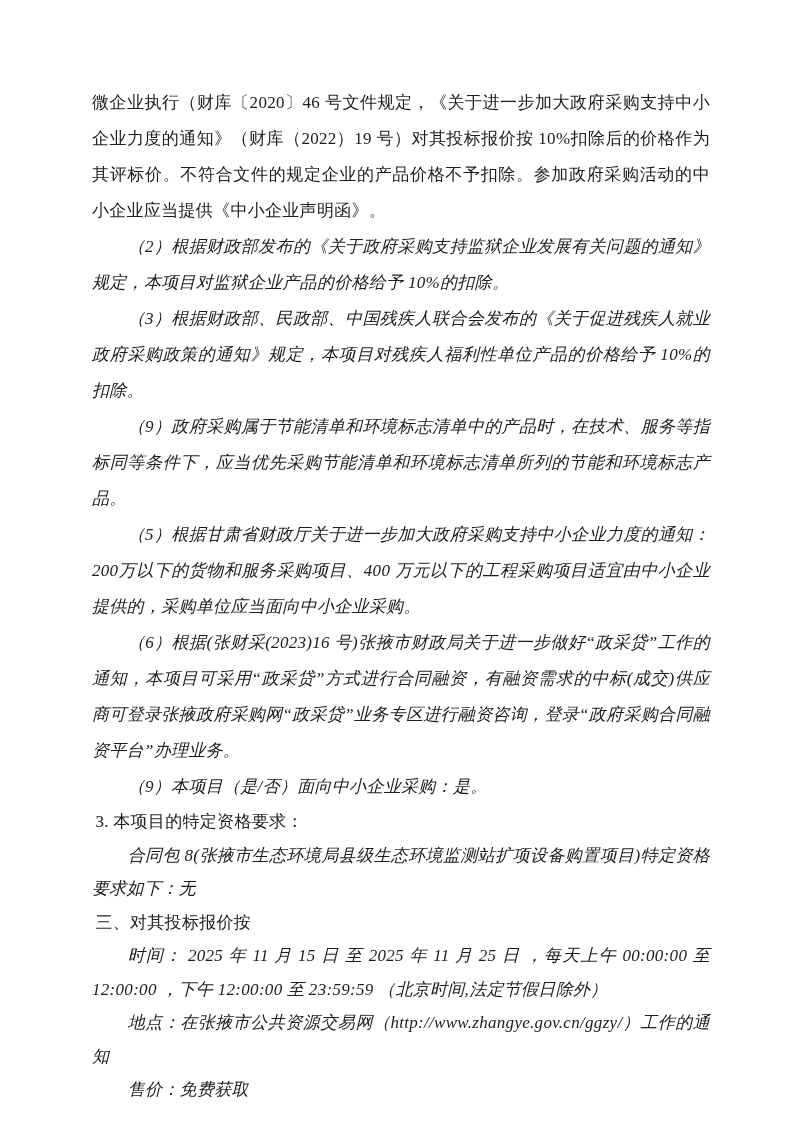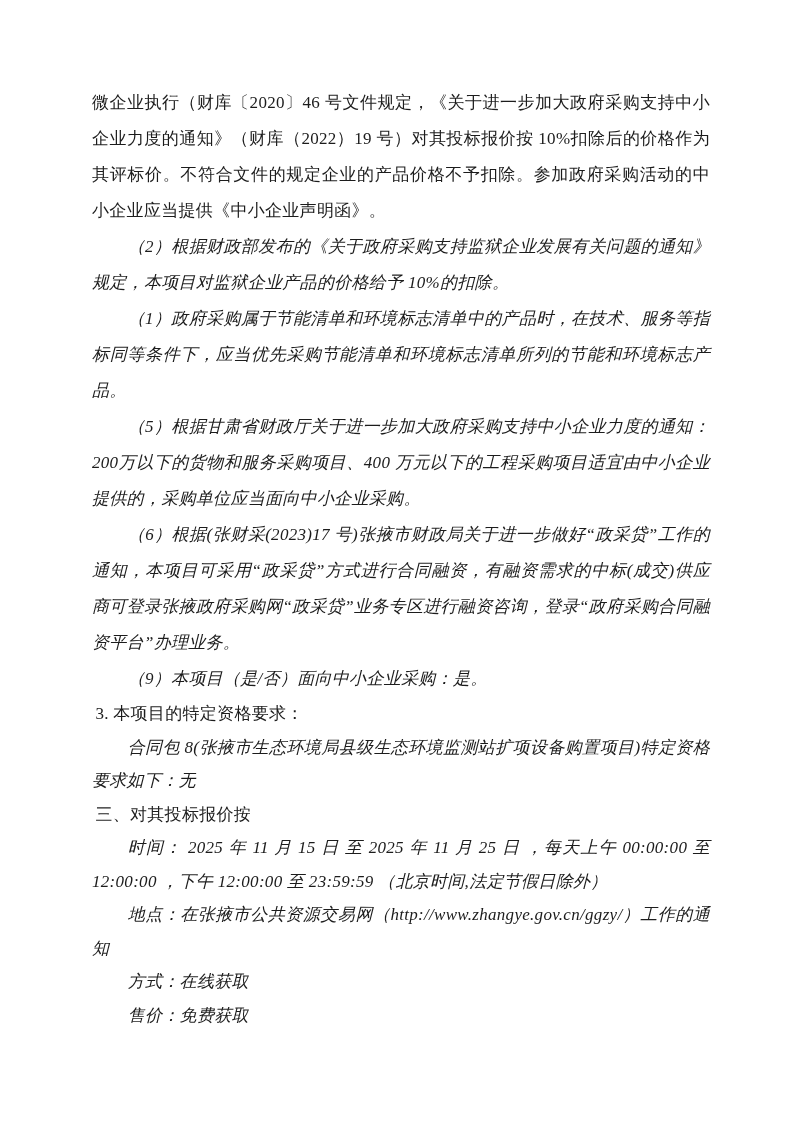--- a/index.html
+++ b/index.html
@@ -39,24 +39,24 @@
     text-indent: 0.2em;
     font-family: Liberation Serif, serif;
   }
 </style>
 </head>
 <body>
 
 <div class="page">
   <p>微企业执行（财库〔2020〕46 号文件规定，《关于进一步加大政府采购支持中小企业力度的通知》（财库（2022）19 号）对其投标报价按 10%扣除后的价格作为其评标价。不符合文件的规定企业的产品价格不予扣除。参加政府采购活动的中小企业应当提供《中小企业声明函》。</p>
   <p class="indent">（2）根据财政部发布的《关于政府采购支持监狱企业发展有关问题的通知》规定，本项目对监狱企业产品的价格给予 10%的扣除。</p>
-  <p class="indent">（1）政府采购属于节能清单和环境标志清单中的产品时，在技术、服务等指标同等条件下，应当优先采购节能清单和环境标志清单所列的节能和环境标志产品。</p>
+  <p class="indent">（3）根据财政部、民政部、中国残疾人联合会发布的《关于促进残疾人就业政府采购政策的通知》规定，本项目对残疾人福利性单位产品的价格给予 10%的扣除。</p>
+  <p class="indent">（9）政府采购属于节能清单和环境标志清单中的产品时，在技术、服务等指标同等条件下，应当优先采购节能清单和环境标志清单所列的节能和环境标志产品。</p>
   <p class="indent">（5）根据甘肃省财政厅关于进一步加大政府采购支持中小企业力度的通知：200万以下的货物和服务采购项目、400 万元以下的工程采购项目适宜由中小企业提供的，采购单位应当面向中小企业采购。</p>
-  <p class="indent">（6）根据(张财采(2023)17 号)张掖市财政局关于进一步做好“政采贷”工作的通知，本项目可采用“政采贷”方式进行合同融资，有融资需求的中标(成交)供应商可登录张掖政府采购网“政采贷”业务专区进行融资咨询，登录“政府采购合同融资平台”办理业务。</p>
+  <p class="indent">（6）根据(张财采(2023)16 号)张掖市财政局关于进一步做好“政采贷”工作的通知，本项目可采用“政采贷”方式进行合同融资，有融资需求的中标(成交)供应商可登录张掖政府采购网“政采贷”业务专区进行融资咨询，登录“政府采购合同融资平台”办理业务。</p>
   <p class="indent">（9）本项目（是/否）面向中小企业采购：是。</p>
   <p class="tight indent-sm">3. 本项目的特定资格要求：</p>
   <p class="tight indent">合同包 8(张掖市生态环境局县级生态环境监测站扩项设备购置项目)特定资格要求如下：无</p>
   <p class="tight indent-sm">三、对其投标报价按</p>
   <p class="tight indent">时间： 2025 年 11 月 15 日 至 2025 年 11 月 25 日 ，每天上午 00:00:00 至 12:00:00 ，下午 12:00:00 至 23:59:59 （北京时间,法定节假日除外）</p>
   <p class="tight indent">地点：在张掖市公共资源交易网（http://www.zhangye.gov.cn/ggzy/）工作的通知</p>
-  <p class="tight indent">方式：在线获取</p>
   <p class="tight indent">售价：免费获取</p>
 </div>
 
 </body></html>

